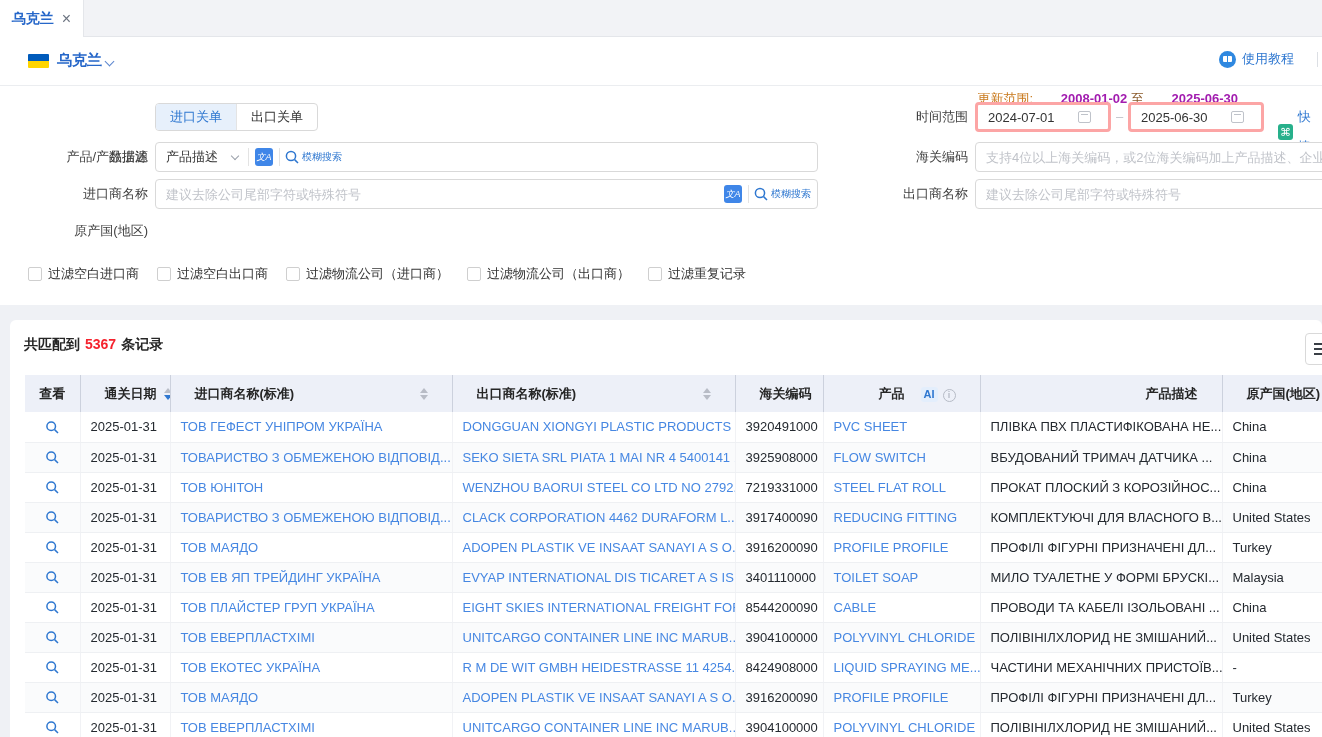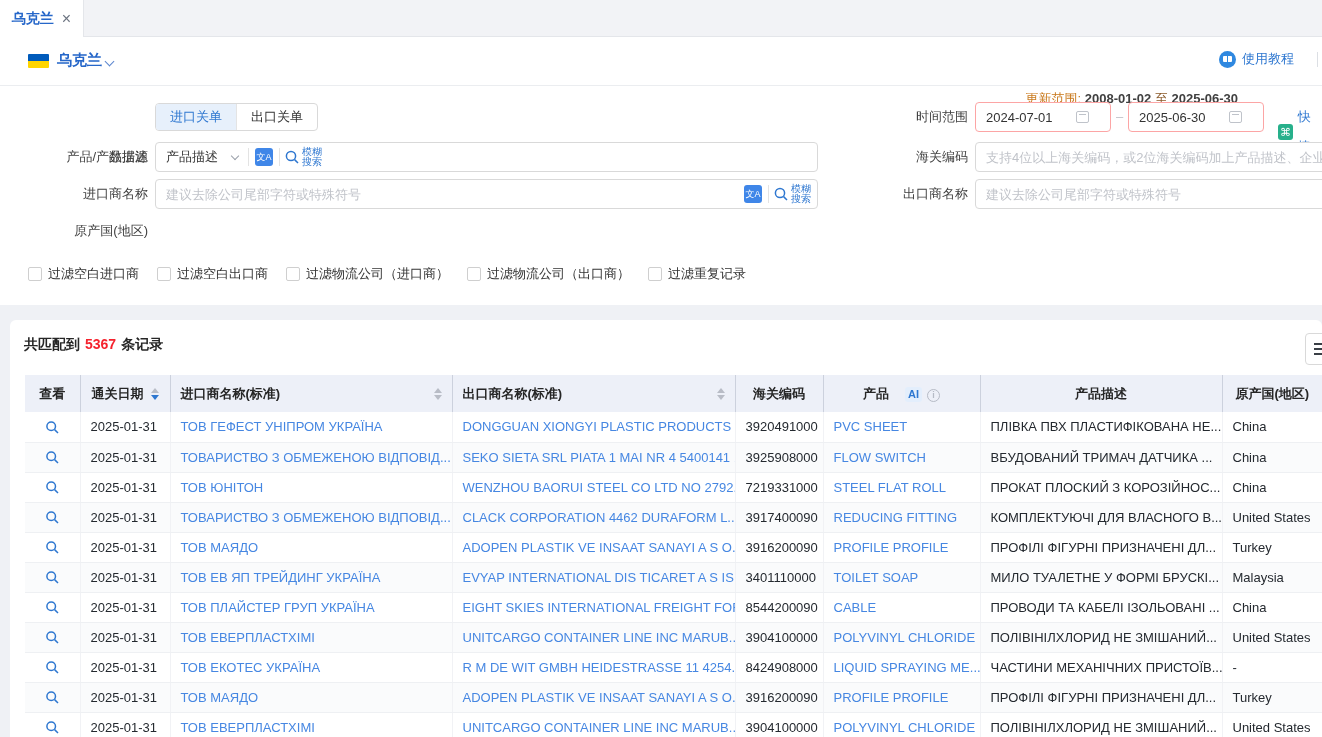--- a/index.html
+++ b/index.html
@@ -22,38 +22,38 @@
   .country-caret { position:absolute; left:106px; top:21px; width:7px; height:7px; border-right:1.6px solid #5c86cf; border-bottom:1.6px solid #5c86cf; transform:rotate(45deg); }
   .tutorial { position:absolute; right:28px; top:13px; display:flex; align-items:center; gap:6px; color:#2e77d0; font-size:13px; cursor:pointer; }
   .tutorial-icon { width:17px; height:17px; border-radius:50%; background:#2f88e0; display:inline-flex; align-items:center; justify-content:center; }
   .book { width:9px; height:6px; background:#fff; border-radius:1px; position:relative; }
   .book::after { content:""; position:absolute; left:4px; top:0; width:1px; height:6px; background:#2f88e0; }
   .header-div { position:absolute; right:4px; top:15px; width:1px; height:15px; background:#dcdfe4; }
 
   
   .filterpanel { position:absolute; left:0; top:86px; width:1322px; height:219px; background:#fff; }
   .update-range { position:absolute; right:84px; top:4px; font-size:13px; color:#c97a1d; }
-  .update-range b { color:#404040; }
+  .update-range b { color:#a21caf;margin-left:24px; }
   .update-range .to { color:#8a5a2a; }
 
   .f-label { position:absolute; text-align:right; color:#404040; line-height:30px; font-size:13px; }
   .ctrl { position:absolute; height:30px; border:1px solid #d9d9d9; border-radius:4px; background:#fff; display:flex; align-items:center; }
   .ctrl .inner-select { display:flex; align-items:center; gap:14px; padding:0 10px; height:100%; color:#333; cursor:pointer; white-space:nowrap; }
   .sel-caret { width:6px; height:6px; border-right:1.3px solid #9aa0aa; border-bottom:1.3px solid #9aa0aa; transform:rotate(45deg); margin-top:-3px; }
   .ctrl .vsep { width:1px; height:18px; background:#e3e3e3; }
   .ctrl input { flex:1; border:none; outline:none; height:100%; padding:0 10px; font-size:13px; color:#333; font-family:inherit; min-width:0; background:transparent; }
   .ctrl input::placeholder { color:#c0c3c9; }
-  .trans-icon { width:18px; height:18px; background:#3f86e8; border-radius:3px; color:#fff; font-size:9px; display:inline-flex; align-items:center; justify-content:center; margin:0 6px; cursor:pointer; flex:none; }
+  .trans-icon { width:18px; height:18px; background:#3f86e8; border-radius:3px; color:#fff; font-size:9px; display:inline-flex; align-items:center; justify-content:center; margin:0 6px; cursor:pointer; flex:none;font-style:italic; }
   .fuzzy { display:flex; align-items:center; color:#2e77d0; padding:0 6px 0 4px; cursor:pointer; flex:none; gap:1px; }
-  .fuzzy-txt { font-size:10px; line-height:10px; display:flex; flex-direction:column; }
+  .fuzzy-txt { font-size:10px; line-height:10px; display:flex; flex-direction:row; }
   .seg-group { position:absolute; display:flex; height:28px; border:1px solid #d9d9d9; border-radius:4px; overflow:hidden; background:#fff; }
   .seg { padding:0 14px; display:flex; align-items:center; font-size:13px; color:#333; cursor:pointer; }
   .seg.active { background:#e7f0fb; color:#2e77d0; }
   .seg + .seg { border-left:1px solid #e4e4e4; }
-  .date-input { position:absolute; height:30px; border:1px solid #fca5a5; border-radius:4px; display:flex; align-items:center; background:#fff; }
+  .date-input { position:absolute; height:30px; border:3px solid #fca5a5; border-radius:4px; display:flex; align-items:center; background:#fff; }
   .date-input input { border:none; outline:none; width:96px; padding:0 0 0 10px; font-size:13px; color:#333; font-family:inherit; background:transparent; }
   .cal-icon { width:13px; height:12px; border:1px solid #bfc3ca; border-radius:2px; margin:0 9px 0 4px; position:relative; flex:none; }
   .cal-icon::before { content:""; position:absolute; left:2px; top:2px; right:2px; height:1px; background:#bfc3ca; }
   .range-dash { position:absolute; color:#c0c3c9; line-height:30px; }
   .quick { position:absolute; display:flex; align-items:center; gap:5px; color:#2e77d0; line-height:30px; cursor:pointer; }
   .quick-icon { width:16px; height:16px; border-radius:3px; background:#27b08b; color:#fff; font-size:11px; display:inline-flex; align-items:center; justify-content:center; }
   .cb-row { position:absolute; left:28px; top:179px; display:flex; gap:18px; align-items:center; }
   .cb-item { display:flex; align-items:center; gap:6px; cursor:pointer; color:#333; }
   .cb-box { width:14px; height:14px; border:1px solid #cfcfcf; border-radius:2px; background:#fff; flex:none; }
   .collapse-tab { position:absolute; left:795px; top:219px; width:0; border-top:13px solid #fff; border-left:20px solid transparent; border-right:20px solid transparent; width:134px; }
@@ -62,21 +62,21 @@
   
   .graybg { position:absolute; left:0; top:305px; width:1322px; height:432px; background:#eff1f5; }
   .card { position:absolute; left:10px; top:320px; width:1312px; height:417px; background:#fff; border-radius:6px 6px 0 0; }
   .summary { position:absolute; left:14px; top:16px; font-size:14px; font-weight:bold; color:#262626; }
   .summary .count { color:#f5222d; margin:0 5px; }
   .tool-btn { position:absolute; left:1295px; top:13px; width:32px; height:32px; border:1px solid #d9d9d9; border-radius:4px; background:#fff; display:flex; flex-direction:column; gap:3px; align-items:center; justify-content:center; cursor:pointer; }
   .tool-btn i { width:14px; height:2px; background:#3a3f46; display:block; }
 
   
   table { position:absolute; left:15px; top:55px; width:1297px; border-collapse:collapse; table-layout:fixed; }
-  thead th { background:#edf0f8; height:37px; font-size:13px; color:#262626; font-weight:bold; text-align:center; padding:0 10px; border-right:1px solid #ccd1dd; white-space:nowrap; overflow:hidden; }
+  thead th { background:#edf0f8; height:37px; font-size:13px; color:#262626; font-weight:bold; text-align:right; padding:0 24px; border-right:1px solid #ccd1dd; white-space:nowrap; overflow:hidden; }
   thead th:first-child { text-align:center; padding:0 4px; }
   thead th:last-child { border-right:none; }
   tbody td { height:30px; font-size:13px; padding:0 10px; border-bottom:1px solid #eef0f3; border-right:1px solid #f1f2f5; white-space:nowrap; overflow:hidden; color:#24292f; }
   tbody td:last-child { border-right:none; }
   tbody tr.stripe td { background:#fafbfc; }
   td.center { text-align:center; padding:0 4px; }
   .lnk { color:#4687e2; cursor:pointer; }
   .th-flex { display:inline-flex; align-items:center; gap:7px; }
   .sorter { display:inline-flex; flex-direction:column; gap:2px; cursor:pointer; }
   .car-u { width:0; height:0; border-left:4px solid transparent; border-right:4px solid transparent; border-bottom:5px solid #b8bcc6; }

